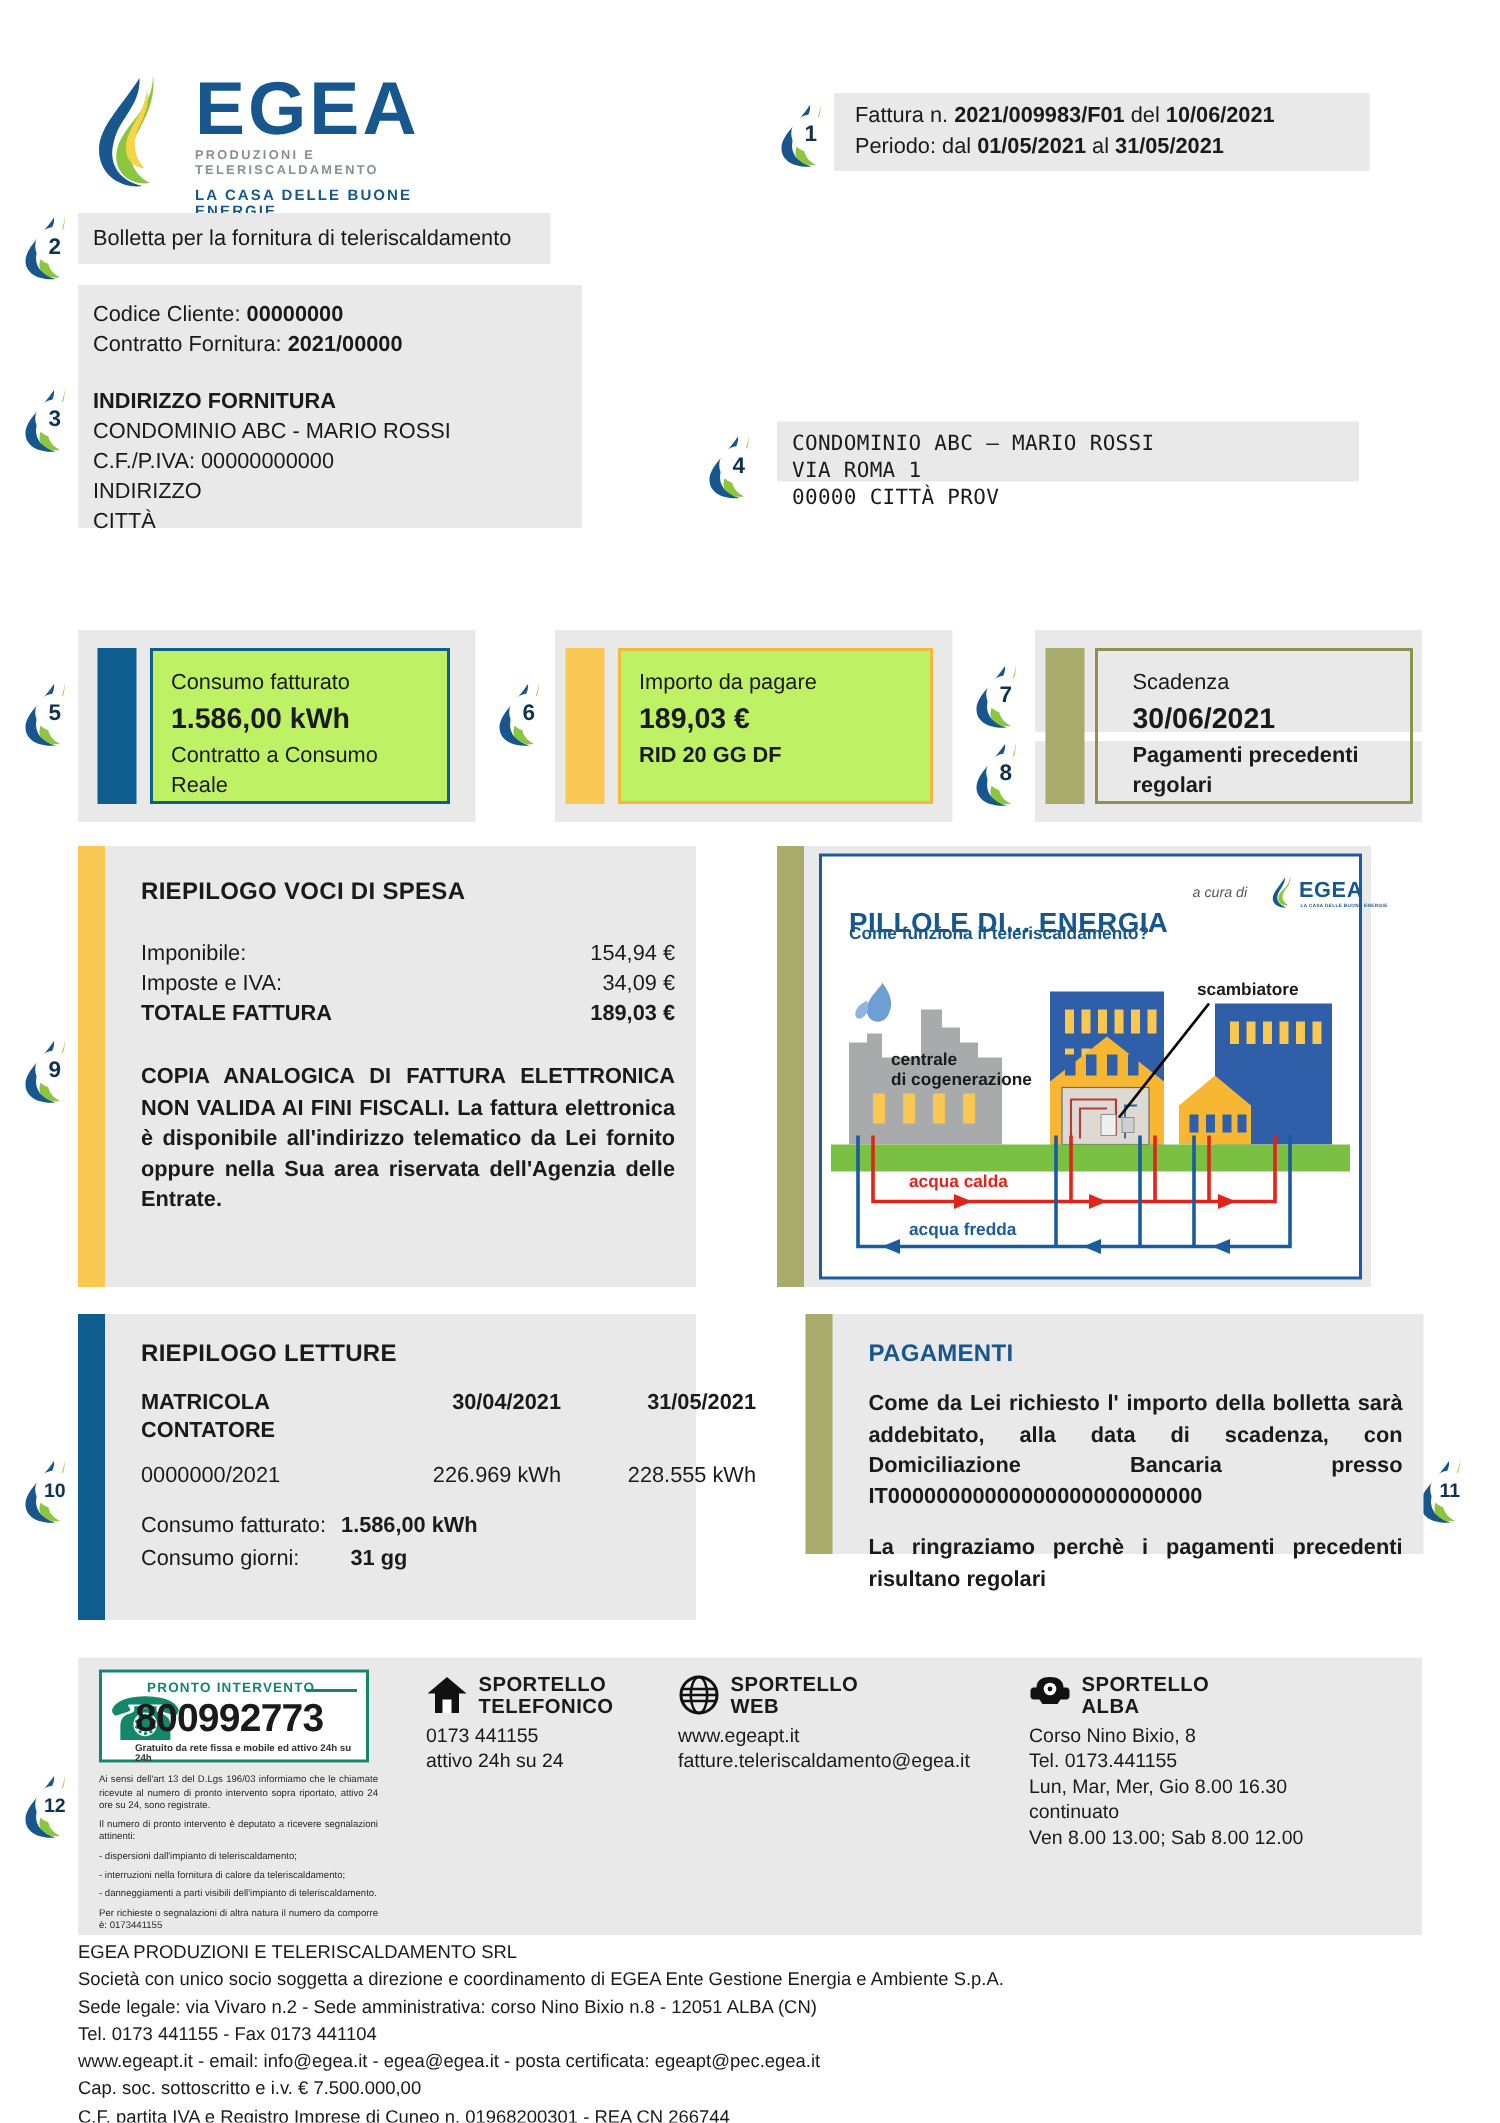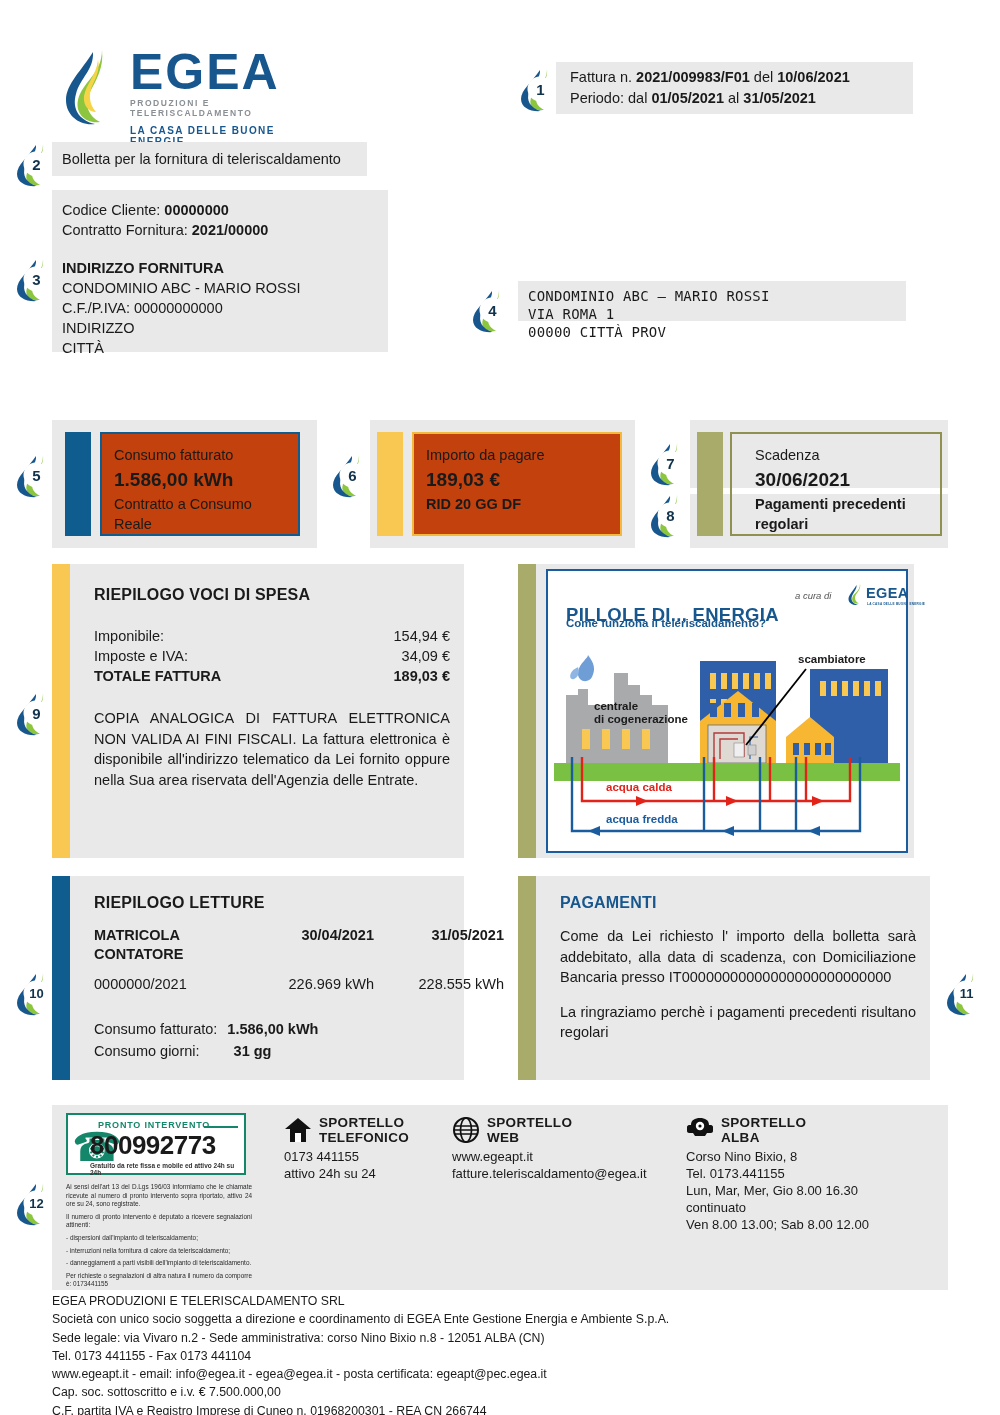--- a/index.html
+++ b/index.html
@@ -52,37 +52,37 @@
   #client .ln { font-size:14.5px; line-height:20px; }
   #client .gap { height:18px; }
 
   
   #recipient { left:518px; top:281px; width:388px; height:40px; padding:6px 0 0 10px; }
   #recipient .ln { font-family:"DejaVu Sans Mono", monospace; font-size:14px; line-height:18px; letter-spacing:0.2px; }
 
   
   .kpi-outer { position:absolute; background:#e9e9e9; }
   .kpi-bar { position:absolute; top:12px; width:26px; }
-  .kpi-inner { position:absolute; background:#c2410c; border:2px solid; padding:10px 12px; }
+  .kpi-inner { position:absolute; background:#bef264; border:2px solid; padding:10px 12px; }
   .kpi-label { font-size:14.5px; line-height:22px; }
   .kpi-value { font-size:19px; font-weight:bold; line-height:28px; }
   .kpi-note { font-size:14.5px; line-height:20px; }
   .kpi-note-b { font-size:14.5px; font-weight:bold; line-height:20px; }
 
   
   .card { position:absolute; background:#e9e9e9; }
   .card-bar { position:absolute; left:0; top:0; width:18px; height:100%; }
   .card-body { position:absolute; left:42px; top:0; right:14px; }
   .card-title { font-size:16px; font-weight:bold; letter-spacing:0.2px; }
 
   .kv { display:flex; justify-content:space-between; font-size:14.5px; line-height:20px; }
   .kv .val { text-align:right; }
   .para {
     font-size:14.5px; line-height:20.5px; text-align:justify;
-    text-justify:inter-word; margin-top:14px;
+    text-justify:inter-word; margin-top:14px;font-weight:bold;
   }
 
   
   .lt-grid { display:grid; grid-template-columns:150px 130px 130px; margin-top:14px; }
   .lt-h { font-size:14.5px; font-weight:bold; line-height:19px; }
   .lt-c { font-size:14.5px; line-height:20px; }
   .lt-right { text-align:right; }
   .lt-line { font-size:14.5px; line-height:22px; }
 
   
@@ -440,42 +440,42 @@
           <div class="lt-h">CONTATORE</div>
         </div>
         <div class="lt-h lt-right">30/04/2021</div>
         <div class="lt-h lt-right">31/05/2021</div>
       </div>
       <div class="lt-grid" style="margin-top:10px;">
         <div class="lt-c">0000000/2021</div>
         <div class="lt-c lt-right">226.969 kWh</div>
         <div class="lt-c lt-right">228.555 kWh</div>
       </div>
-      <div style="margin-top:24px;">
+      <div style="margin-top:12px;">
         <div class="lt-line">
           <span>Consumo fatturato:</span>
           <span class="b" style="margin-left:6px;">1.586,00 kWh</span>
         </div>
         <div class="lt-line">
           <span>Consumo giorni:</span>
           <span class="b" style="margin-left:30px;">31 gg</span>
         </div>
       </div>
     </div>
   </div>
 
   <div class="badge" style="left:944px; top:970px;">
     <svg width="44" height="46" viewBox="0 0 44 46">
       <path d="M29 3 C29 18 16 23 13 32 C10 41 17 45 26 44 C18 40 16 33 20 26 C25 18 30 12 29 3 Z" fill="#8cc63f"></path>
       <path d="M22 4 C14 16 3 24 3 33 C3 42 13 46 23 45 C12 42 8 34 11 26 C15 17 23 12 22 4 Z" fill="#17578e"></path>
       <circle cx="22" cy="23" r="12.5" fill="#ffffff"></circle>
     </svg>
     <div class="num" style="font-size:13px;">11</div>
   </div>
-  <div class="card" style="left:518px; top:876px; width:412px; height:204px;">
+  <div class="card" style="left:537px; top:876px; width:412px; height:160px;">
     <div class="card-bar" style="background:#a8ab6a;"></div>
     <div class="card-body" style="top:18px;">
       <div class="card-title" style="color:#17578e;">PAGAMENTI</div>
       <div class="para">Come da Lei richiesto l' importo della bolletta sarà addebitato, alla data di scadenza, con Domiciliazione Bancaria presso IT00000000000000000000000000</div>
       <div class="para">La ringraziamo perchè i pagamenti precedenti risultano regolari</div>
     </div>
   </div>
 
   <div class="badge" style="left:14px; top:1180px;">
     <svg width="44" height="46" viewBox="0 0 44 46">

